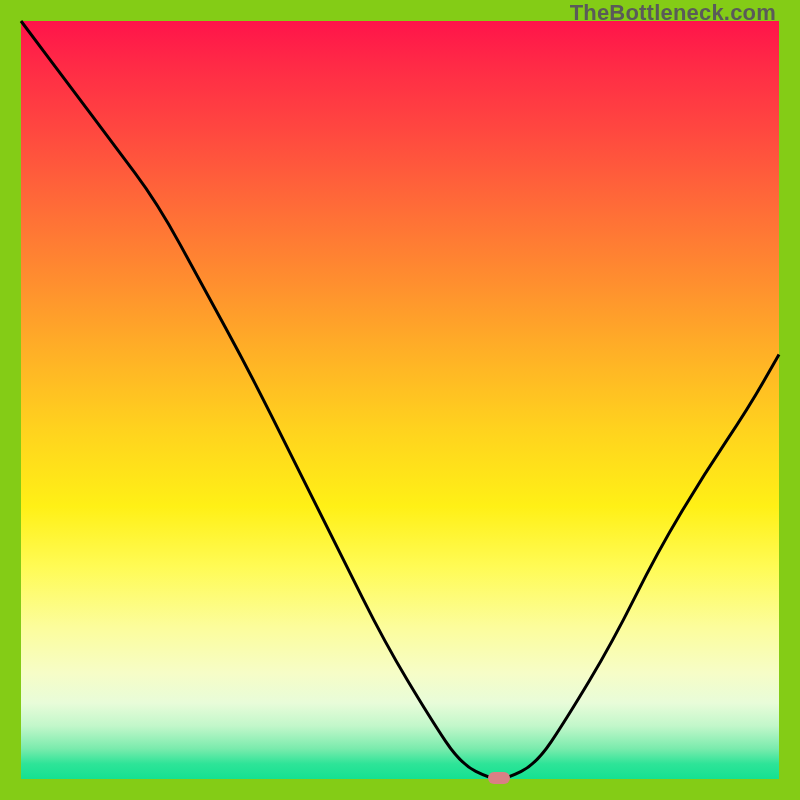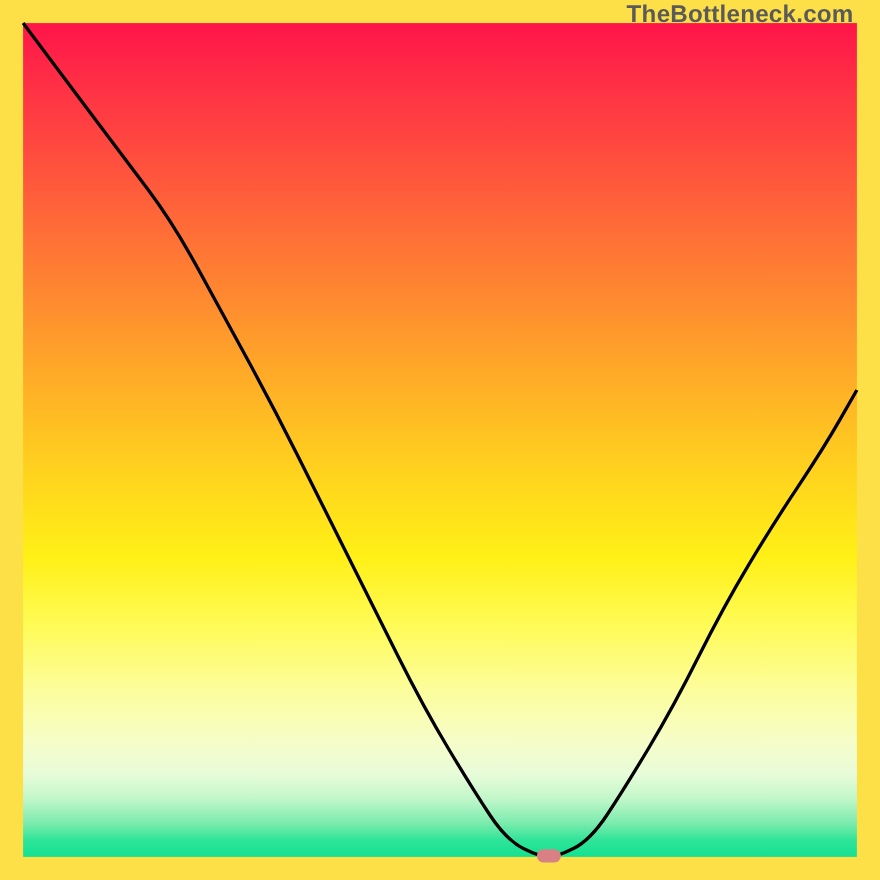--- a/index.html
+++ b/index.html
@@ -8,21 +8,21 @@
     width: 800px;
     height: 800px;
     background: #000;
     overflow: hidden;
     font-family: Arial, Helvetica, sans-serif;
   }
   .frame {
     position: relative;
     width: 800px;
     height: 800px;
-    background: #fde047;
+    background: #84cc16;
     text-align: center;
   }
   .plot-area {
     position: absolute;
     left: 21px;
     top: 21px;
     width: 758px;
     height: 758px;
     
     background: linear-gradient(

